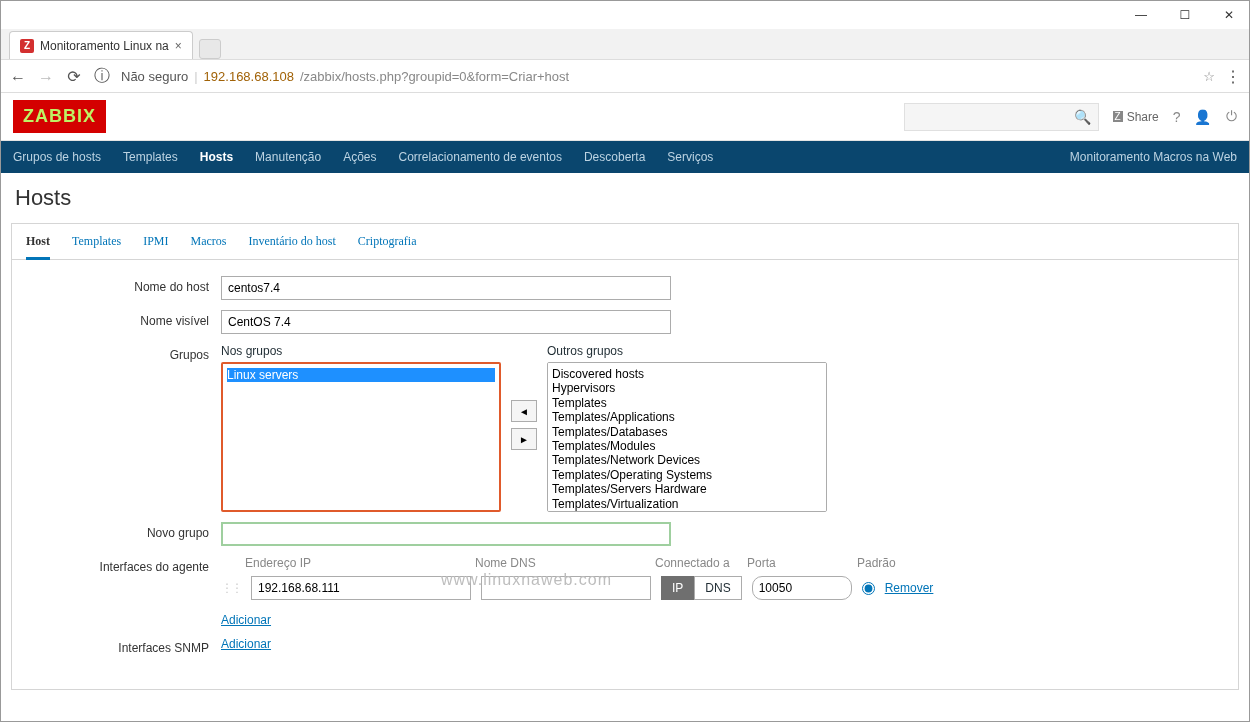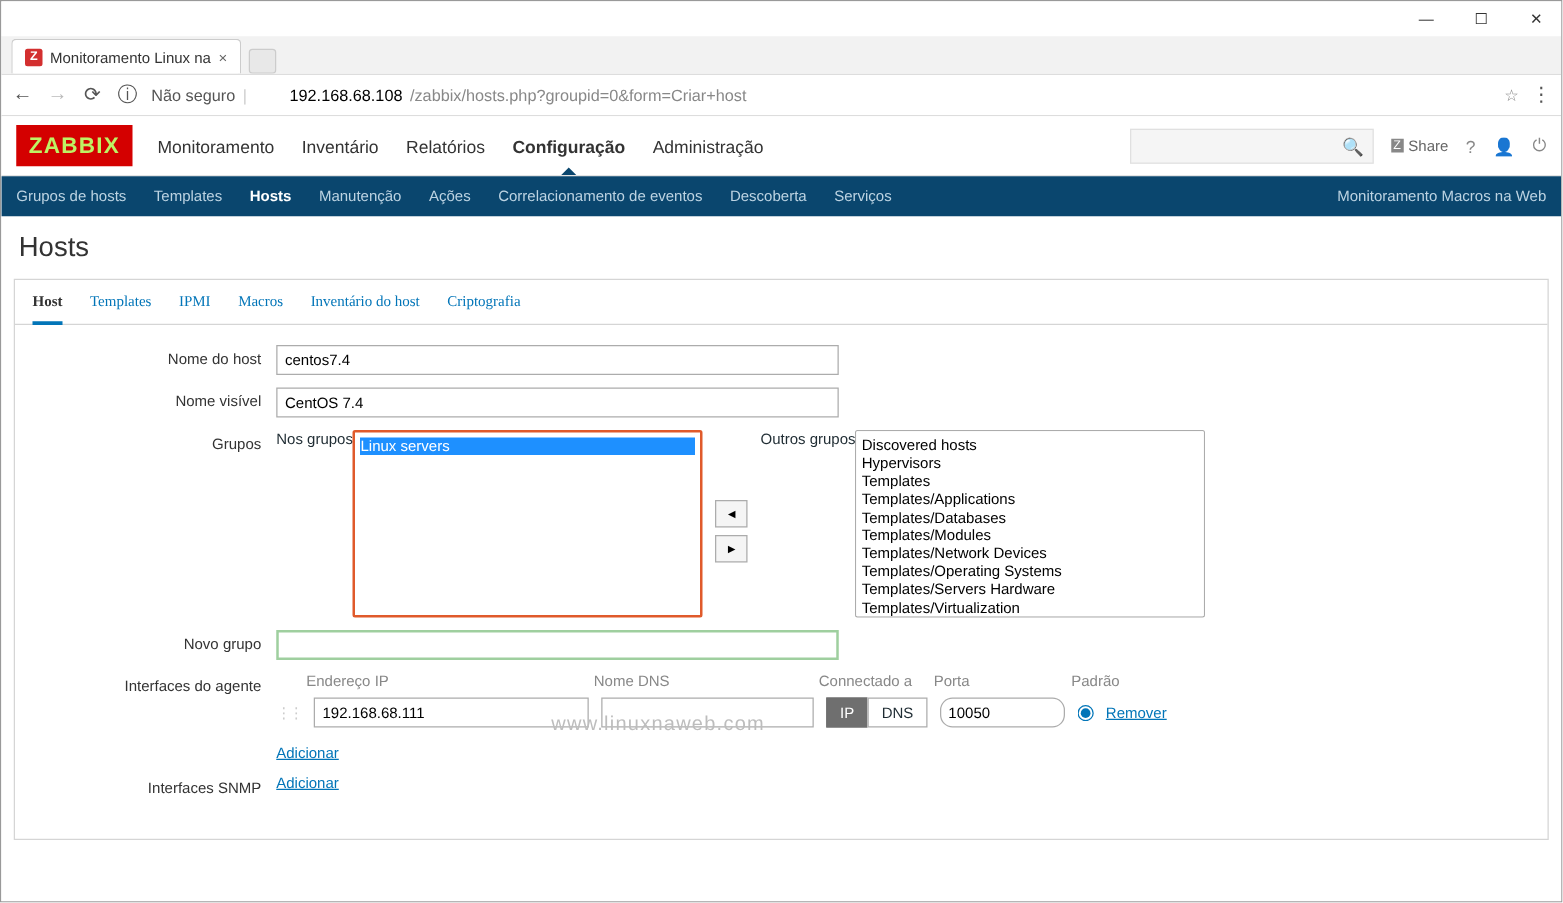--- a/index.html
+++ b/index.html
@@ -12,21 +12,21 @@
   .tabs-row{height:30px;background:#f2f2f2;display:flex;align-items:flex-end;padding-left:8px;}
   .tab{background:#fff;border:1px solid #ccc;border-bottom:none;border-radius:4px 4px 0 0;height:28px;display:flex;align-items:center;padding:0 10px;gap:6px;font-size:12px;color:#333;max-width:190px;}
   .tab .favicon{width:14px;height:14px;background:#d32f2f;color:#fff;display:flex;align-items:center;justify-content:center;font-size:10px;font-weight:bold;border-radius:2px;}
   .tab .close{color:#666;}
   .newtab{width:22px;height:20px;background:#e8e8e8;border:1px solid #ccc;margin-left:6px;border-radius:3px;}
   .addrbar{height:34px;background:#fff;border-top:1px solid #ddd;border-bottom:1px solid #ddd;display:flex;align-items:center;padding:0 8px;gap:10px;color:#555;}
   .nav-icn{font-size:16px;color:#555;width:18px;text-align:center;}
   .nav-icn.disabled{color:#bbb;}
   .url{flex:1;display:flex;align-items:center;gap:6px;}
   .url .not-secure{color:#555;}
-  .url .base{color:#000000;margin-left:28px;}
+  .url .base{color:#a16207;}
   .url .path{color:#888;}
   .addrbar .star{color:#888;}
   .addrbar .menu{font-size:16px;}
   
   .page{flex:1;overflow:auto;background:#fff;}
   .topbar{height:48px;display:flex;align-items:center;padding:0 12px;gap:18px;border-bottom:1px solid #e4e4e4;}
   .brand{background:#d40000;color:#bef264;font-weight:bold;padding:6px 10px;font-size:18px;letter-spacing:1px;}
   .topnav{display:flex;gap:18px;font-size:14px;color:#333;}
   .topnav .item{padding:14px 2px;position:relative;}
   .topnav .item.active{font-weight:bold;}
@@ -46,21 +46,21 @@
   .tabsline .tab2.active{color:#333;border-bottom:3px solid #0275b8;font-weight:bold;margin-bottom:-1px;}
   .form{padding:16px 14px 24px;}
   .row{display:flex;align-items:flex-start;margin-bottom:10px;}
   .row>label{width:195px;text-align:right;padding-right:12px;padding-top:4px;color:#333;font-size:12px;}
   .row .field{display:flex;flex-direction:column;}
   input[type=text]{border:1px solid #acacac;height:24px;padding:0 6px;font-size:12px;width:450px;}
   input.small{width:220px;}
   input.tiny{width:140px;}
   input.med{width:170px;}
   .grouprow .field{flex-direction:row;align-items:flex-start;gap:10px;}
-  .col{display:flex;flex-direction:row;}
+  .col{display:flex;flex-direction:column;}
   .col-title{font-size:12px;margin-bottom:4px;}
   select[multiple]{border:1px solid #acacac;font-size:12px;width:280px;height:150px;padding:4px;}
   select[multiple] option{padding:0;}
   .sel-highlight{border:2px solid #e05a2b !important;width:280px;}
   .sel-highlight option.selected{background:#1e90ff;color:#fff;}
   .movebtns{display:flex;flex-direction:column;gap:6px;margin-top:56px;}
   .movebtns button{width:26px;height:22px;border:1px solid #acacac;background:#f5f5f5;font-size:10px;}
   .newgroup-in{border:2px solid #9fcf9f !important;width:450px;height:26px;}
   .agent-head{display:flex;gap:10px;margin-bottom:6px;color:#888;font-size:12px;}
   .agent-row{display:flex;gap:10px;align-items:center;}
@@ -103,27 +103,20 @@
       <span class="base">192.168.68.108</span>
         <span class="path">/zabbix/hosts.php?groupid=0&amp;form=Criar+host</span>
     </div>
     <span class="star">☆</span>
     <span class="menu">⋮</span>
   </div>
 
   <div class="page">
     <div class="topbar">
       <div class="brand">ZABBIX</div>
-      <div class="topnav">
-        <div class="item">Monitoramento</div>
-        <div class="item">Inventário</div>
-        <div class="item">Relatórios</div>
-        <div class="item active">Configuração</div>
-        <div class="item">Administração</div>
-      </div>
       <div class="topright">
         <div class="search">
             <span class="icn">🔍</span>
           </div>
         <div class="share">
             <span style="background:#888;color:#fff;padding:0 2px;font-size:10px;">Z</span>
             <span>Share</span>
           </div>
         <span class="icn">?</span>
         <span class="icn">👤</span>

